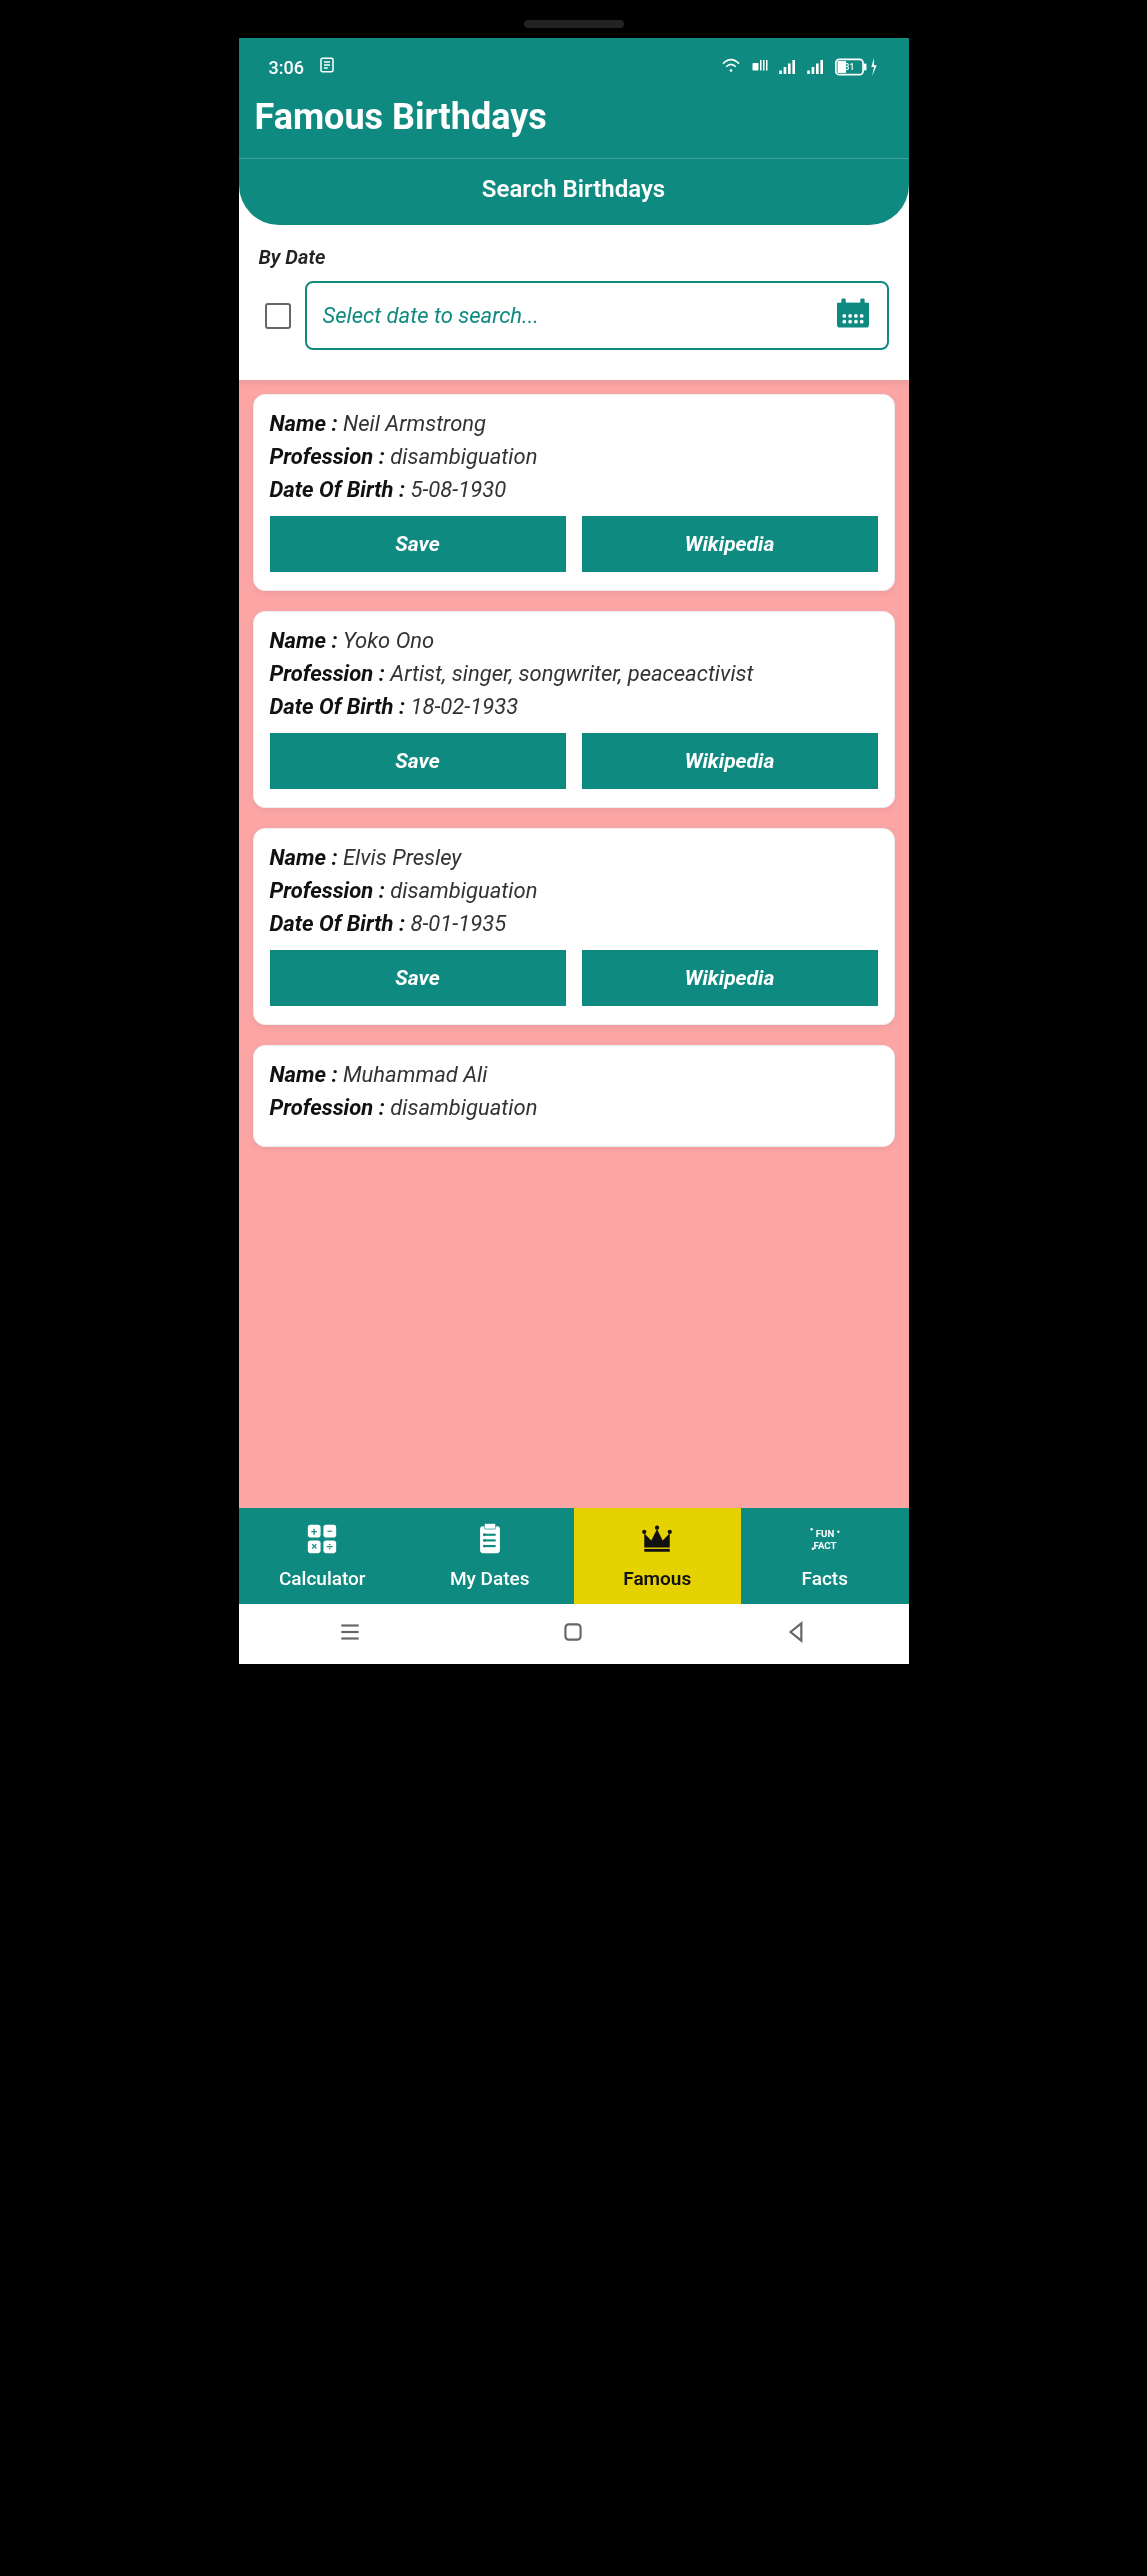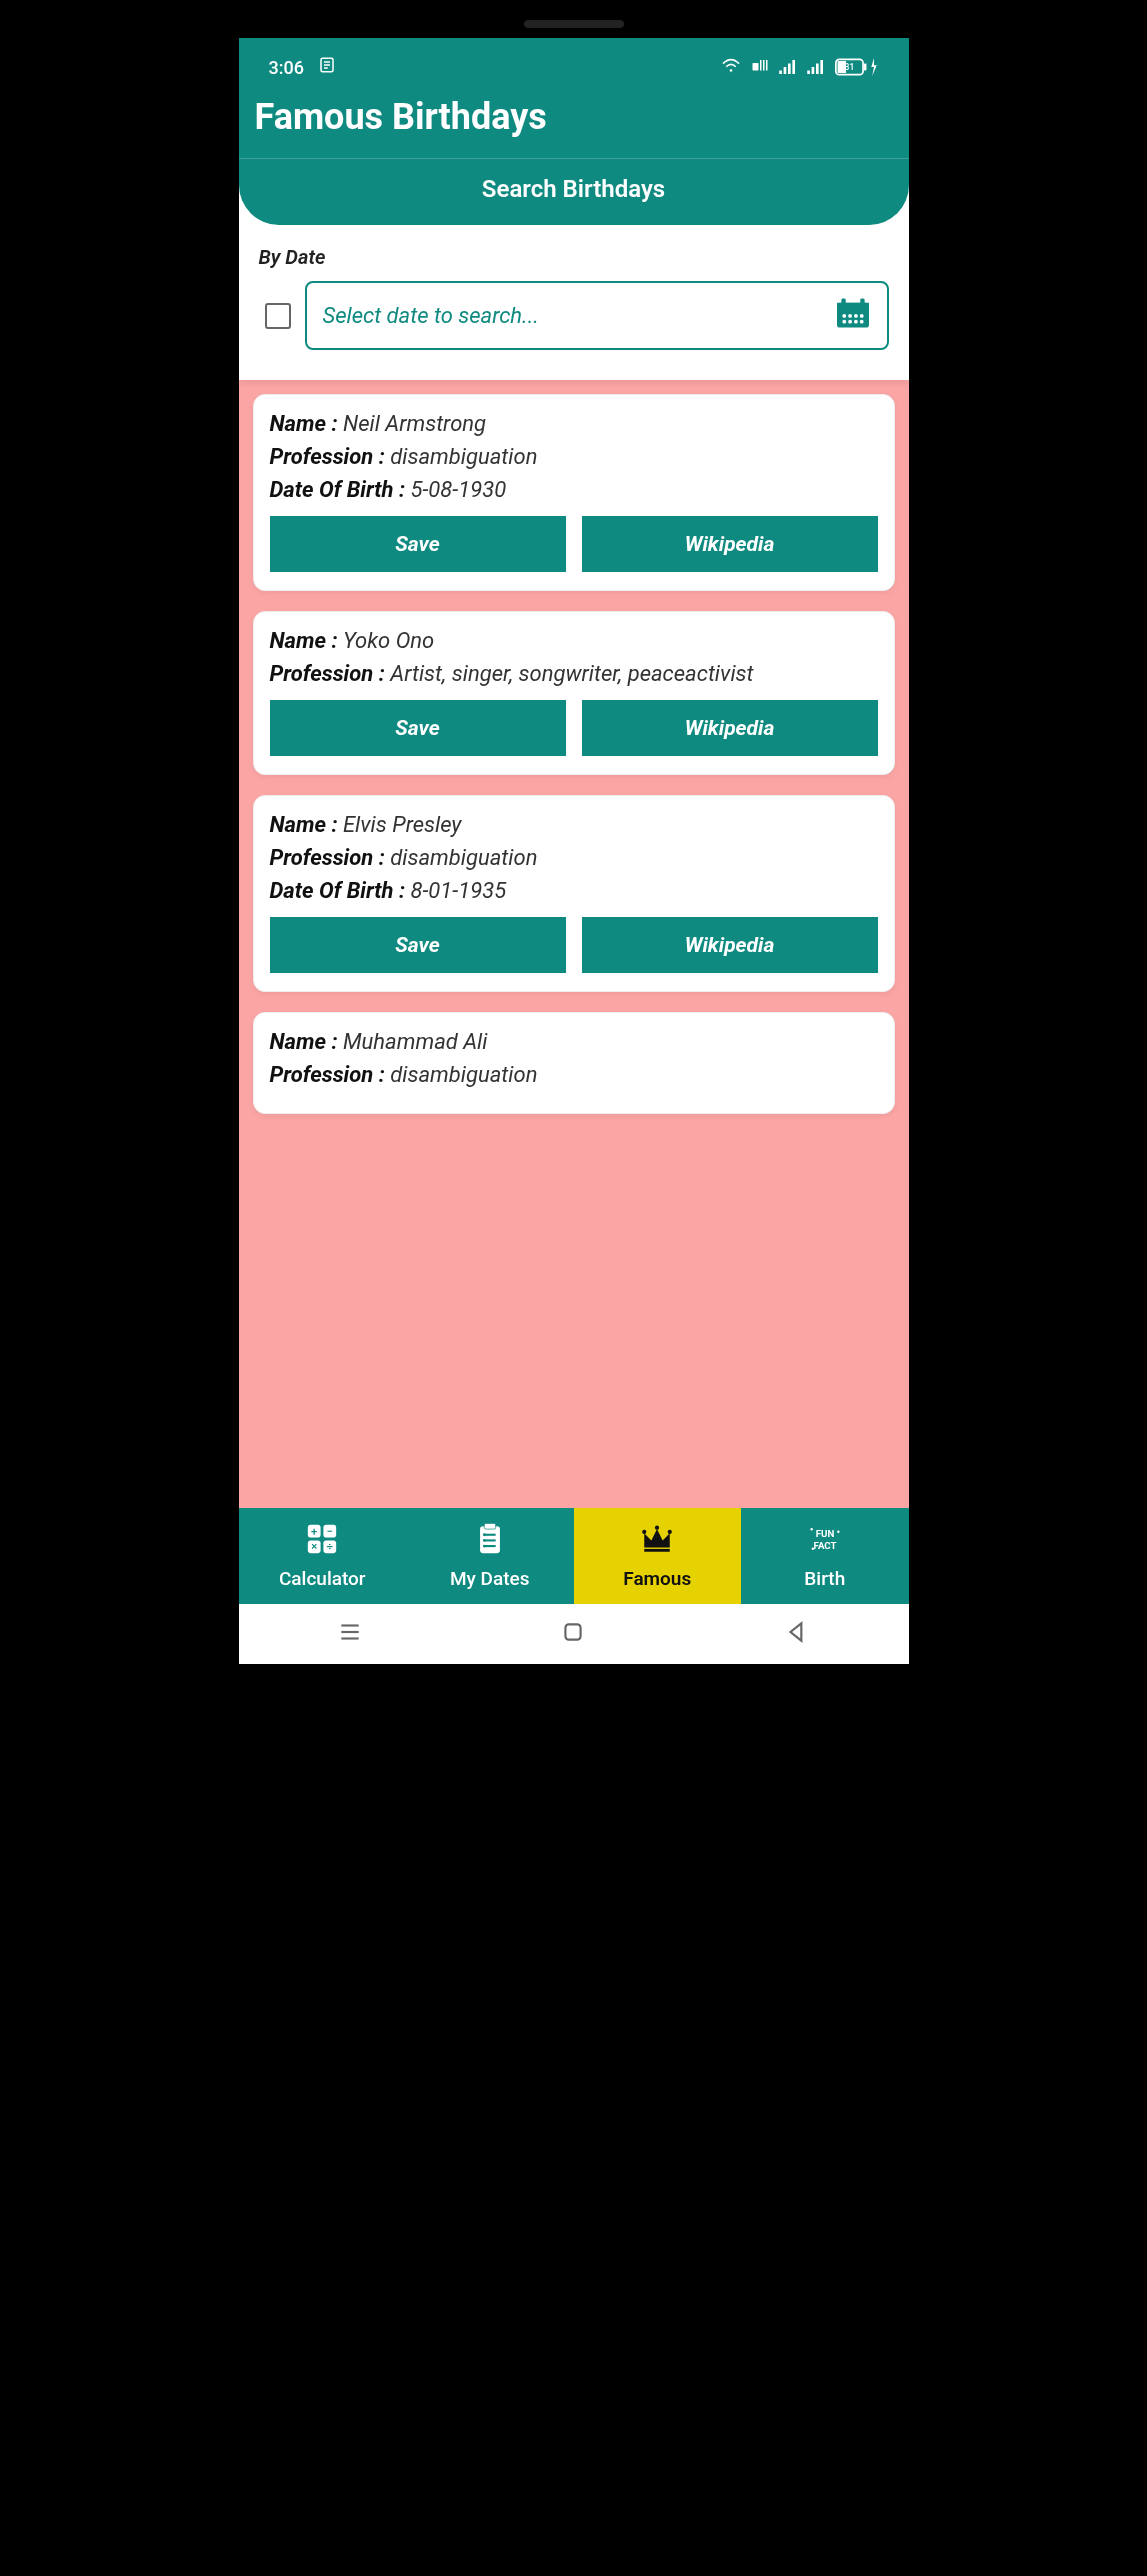--- a/index.html
+++ b/index.html
@@ -296,20 +296,24 @@
           <div class="card">
     <div class="card-row">
       <span class="card-label">Name : </span>
       <span>Yoko Ono</span>
     </div>
     <div class="card-row">
       <span class="card-label">Profession : </span>
       <span>Artist, singer, songwriter, peaceactivist</span>
     </div>
 
+    <div class="card-row">
+      <span class="card-label">Date Of Birth :  </span>
+      <span>18-02-1933</span>
+    </div>
     <div class="card-buttons">
       <div class="btn">Save</div>
       <div class="btn">Wikipedia</div>
     </div>
   </div>
           <div class="card">
     <div class="card-row">
       <span class="card-label">Name : </span>
       <span>Elvis Presley</span>
     </div>
@@ -388,21 +392,21 @@
       <div class="nav-item">
         <span>
           <svg class="nav-icon" viewBox="0 0 28 24">
               <text x="14" y="10" font-size="8" fill="#fff" text-anchor="middle" font-weight="bold">FUN</text>
               <text x="14" y="20" font-size="8" fill="#fff" text-anchor="middle" font-weight="bold">FACT</text>
               <circle cx="3" cy="4" r="1" fill="#fff"></circle>
               <circle cx="25" cy="6" r="1" fill="#fff"></circle>
               <circle cx="4" cy="20" r="1" fill="#fff"></circle>
             </svg>
         </span>
-        <span>Birth</span>
+        <span>Facts</span>
       </div>
     </div>
 
     <div class="system-nav">
       <span>
         <svg class="sys-nav-btn" viewBox="0 0 24 24" fill="none" stroke="#666" stroke-width="2">
             <line x1="4" y1="6" x2="20" y2="6"></line>
             <line x1="4" y1="12" x2="20" y2="12"></line>
             <line x1="4" y1="18" x2="20" y2="18"></line>
           </svg>

